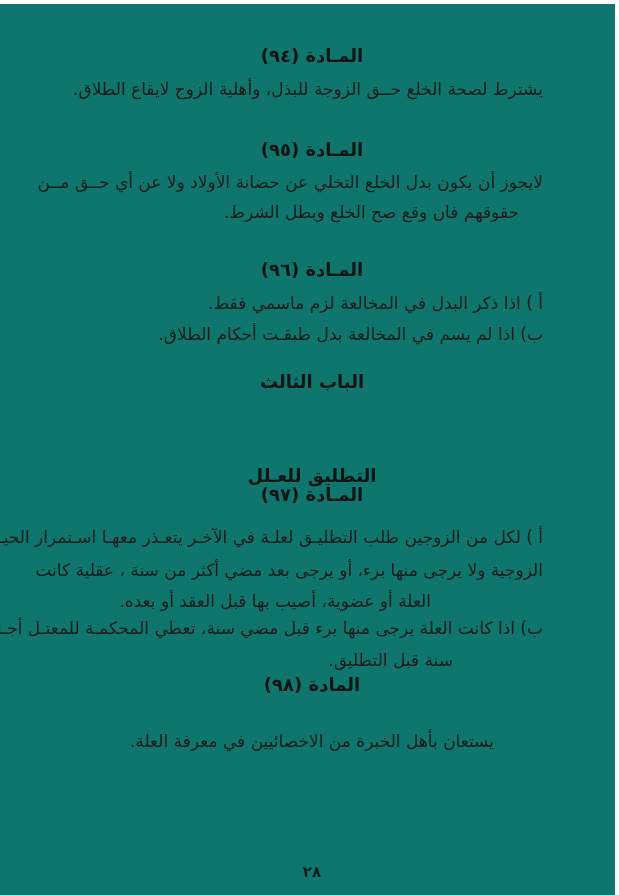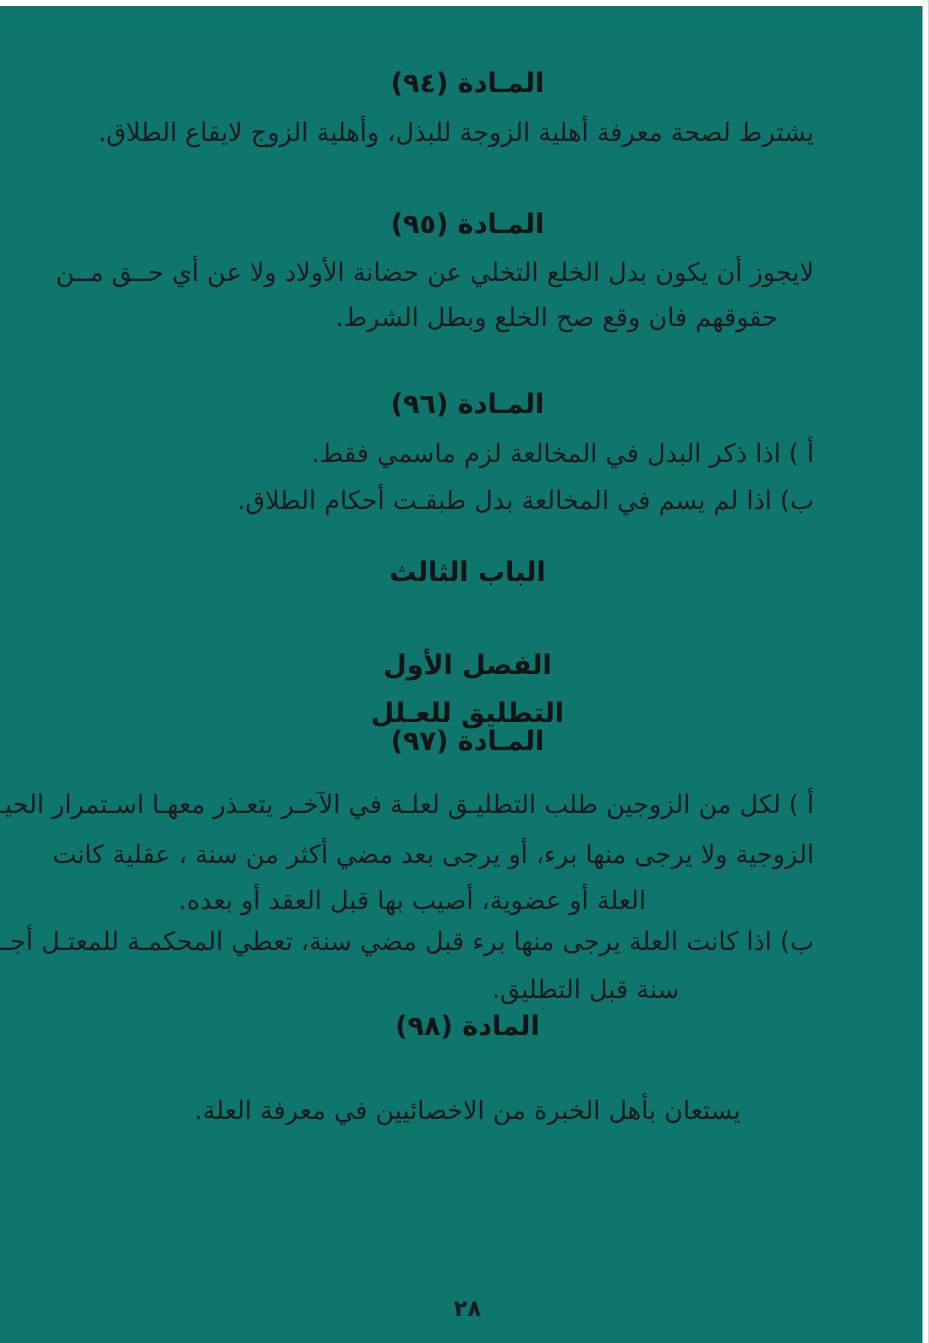--- a/index.html
+++ b/index.html
@@ -60,32 +60,31 @@
   #l-h98   { top: 668px; }
   #l-b98   { top: 724px; }
   #l-pn    { top: 855px; font-size: 15px; font-weight: bold; letter-spacing: 1px; }
 </style>
 </head>
 <body>
 
 <div class="page">
 
   <div class="line heading" id="l-h94">المـادة (٩٤)</div>
-  <div class="line" id="l-b94">يشترط لصحة معرفة أهلية الزوجة للبذل، وأهلية الزوج لايقاع  الطلاق.</div>
+  <div class="line" id="l-b94">يشترط لصحة الخلع حــق الزوجة للبذل، وأهلية الزوج لايقاع  الطلاق.</div>
 
   <div class="line heading" id="l-h95">المـادة (٩٥)</div>
   <div class="line" id="l-95a">لايجوز أن يكون بدل الخلع التخلي عن حضانة الأولاد ولا عن أي  حــق مــن</div>
   <div class="line" id="l-95b">حقوقهم فان وقع صح الخلع وبطل الشرط.</div>
 
   <div class="line heading" id="l-h96">المـادة (٩٦)</div>
   <div class="line" id="l-96a">أ ) اذا ذكر البدل في المخالعة لزم ماسمي فقط.</div>
   <div class="line" id="l-96b">ب) اذا لم يسم في المخالعة بدل طبقـت أحكام الطلاق.</div>
 
   <div class="line heading" id="l-bab">الباب الثالث</div>
-  <div class="line heading" id="l-fasl">الفصل الأول</div>
   <div class="line heading" id="l-lelal">التطليق للعـلل</div>
 
   <div class="line heading" id="l-h97">المـادة (٩٧)</div>
   <div class="line" id="l-97a1">أ ) لكل من الزوجين طلب التطليـق لعلـة في الآخـر يتعـذر معهـا اسـتمرار  الحيـاة</div>
   <div class="line" id="l-97a2">الزوجية ولا يرجى منها برء، أو يرجى بعد مضي أكثر من سنة ، عقلية  كانت</div>
   <div class="line" id="l-97a3">العلة أو عضوية، أصيب بها قبل العقد أو بعده.</div>
   <div class="line" id="l-97b1">ب) اذا كانت العلة يرجى منها برء قبل مضي سنة،  تعطي المحكمـة  للمعتـل أجـل</div>
   <div class="line" id="l-97b2">سنة قبل التطليق.</div>
 
   <div class="line heading" id="l-h98">المادة (٩٨)</div>

